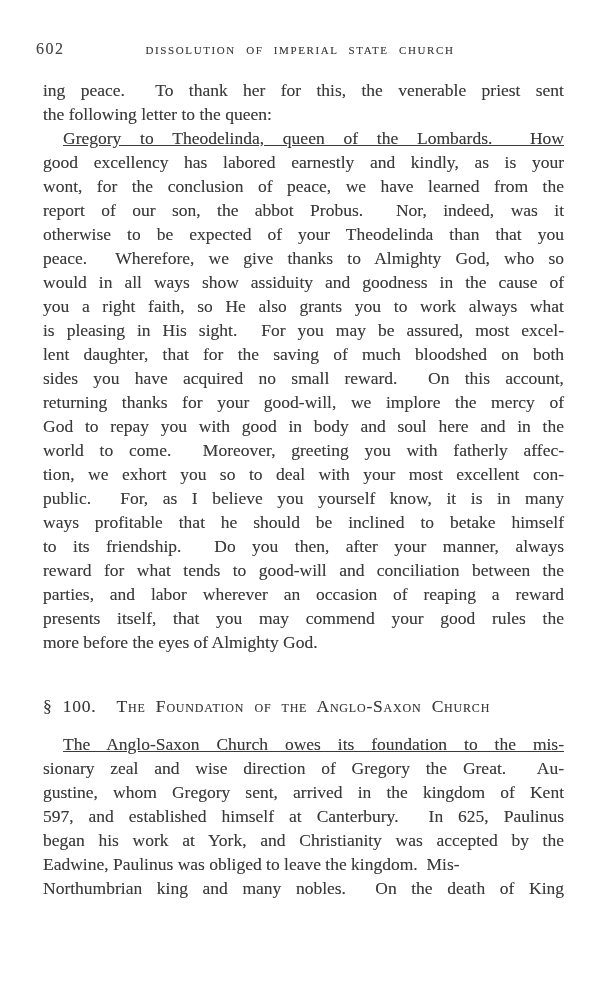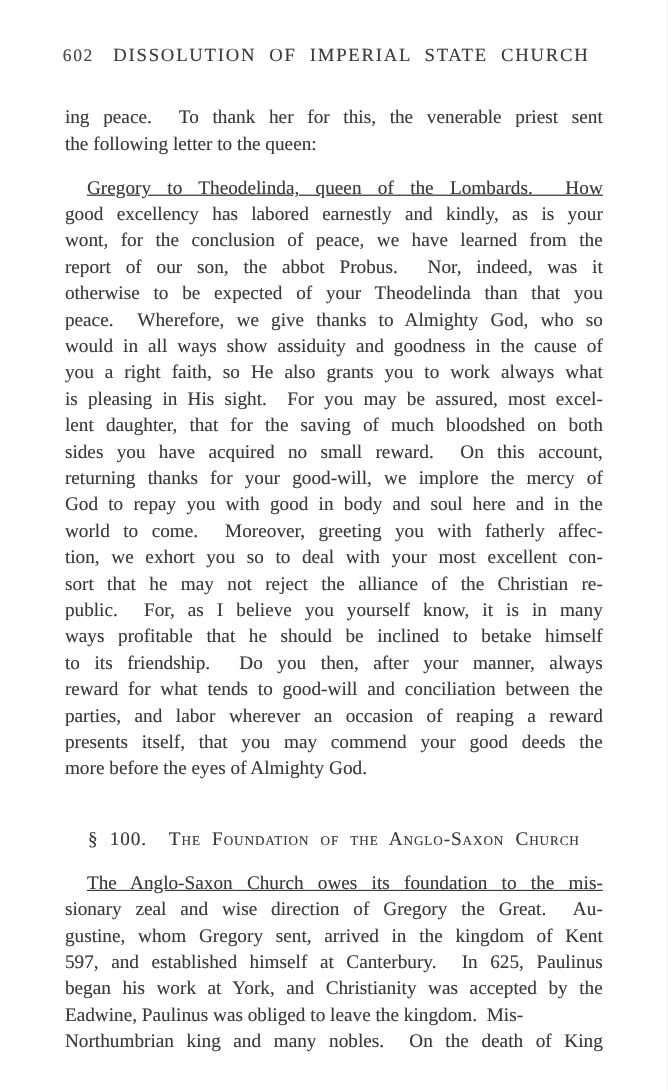--- a/index.html
+++ b/index.html
@@ -13,58 +13,58 @@
     height: 992px;
     background: #ffffff;
     color: #3a3a3a;
     font-family: "Liberation Serif", serif;
     overflow: hidden;
     text-shadow: 0 0 0.6px rgba(70,70,70,0.45);
   }
   .running-header {
     position: absolute;
     top: 40px;
-    left: 57px;
+    left: 36px;
     right: 43px;
     display: flex;
     align-items: baseline;
   }
   .page-number {
     font-size: 16px;
     letter-spacing: 1.5px;
     color: #474747;
     min-width: 46px;
   }
   .running-title {
     flex: 1;
-    text-align: right;
-    font-size: 17px;
+    text-align: center;
+    font-size: 11px;
     letter-spacing: 1.6px;
     word-spacing: 6px;
     color: #3c3c3c;
     white-space: nowrap;
   }
   .content {
     position: absolute;
     top: 78px;
     left: 43px;
     right: 43px;
     font-size: 17.5px;
     line-height: 24px;
   }
-  .para { margin: 16px; }
+  .para { margin: 0; }
   .text-line {
     text-align: justify;
     text-align-last: justify;
   }
   .text-line.last { text-align-last: left; }
   .text-line.indent { text-indent: 20px; text-decoration: underline; }
   .section-heading {
     margin: 40px 0 14px 0;
-    text-align: center;
+    text-align: left;
     font-variant: small-caps;
     font-size: 17.5px;
     letter-spacing: 0.8px;
     word-spacing: 5px;
     white-space: pre-wrap;
     color: #3a3a3a;
   }
 </style>
 </head>
 <body>
@@ -93,27 +93,26 @@
           <div class="text-line">peace.&nbsp; Wherefore, we give thanks to Almighty God, who so</div>
           <div class="text-line">would in all ways show assiduity and goodness in the cause of</div>
           <div class="text-line">you a right faith, so He also grants you to work always what</div>
           <div class="text-line">is pleasing in His sight.&nbsp; For you may be assured, most excel-</div>
           <div class="text-line">lent daughter, that for the saving of much bloodshed on both</div>
           <div class="text-line">sides you have acquired no small reward.&nbsp; On this account,</div>
           <div class="text-line">returning thanks for your good-will, we implore the mercy of</div>
           <div class="text-line">God to repay you with good in body and soul here and in the</div>
           <div class="text-line">world to come.&nbsp; Moreover, greeting you with fatherly affec-</div>
           <div class="text-line">tion, we exhort you so to deal with your most excellent con-</div>
-          <div class="text-line">sort that he may not reject the alliance of the Christian re-</div>
           <div class="text-line">public.&nbsp; For, as I believe you yourself know, it is in many</div>
           <div class="text-line">ways profitable that he should be inclined to betake himself</div>
           <div class="text-line">to its friendship.&nbsp; Do you then, after your manner, always</div>
           <div class="text-line">reward for what tends to good-will and conciliation between the</div>
           <div class="text-line">parties, and labor wherever an occasion of reaping a reward</div>
-          <div class="text-line">presents itself, that you may commend your good deeds the</div>
+          <div class="text-line">presents itself, that you may commend your good rules the</div>
           <div class="text-line last">more before the eyes of Almighty God.</div>
         </div>
       </div>
 
     <div class="section-heading">§ 100.  The Foundation of the Anglo-Saxon Church</div>
 
     <div>
         <div class="para">
           <div class="text-line indent">The Anglo-Saxon Church owes its foundation to the mis-</div>
           <div class="text-line">sionary zeal and wise direction of Gregory the Great.&nbsp; Au-</div>

